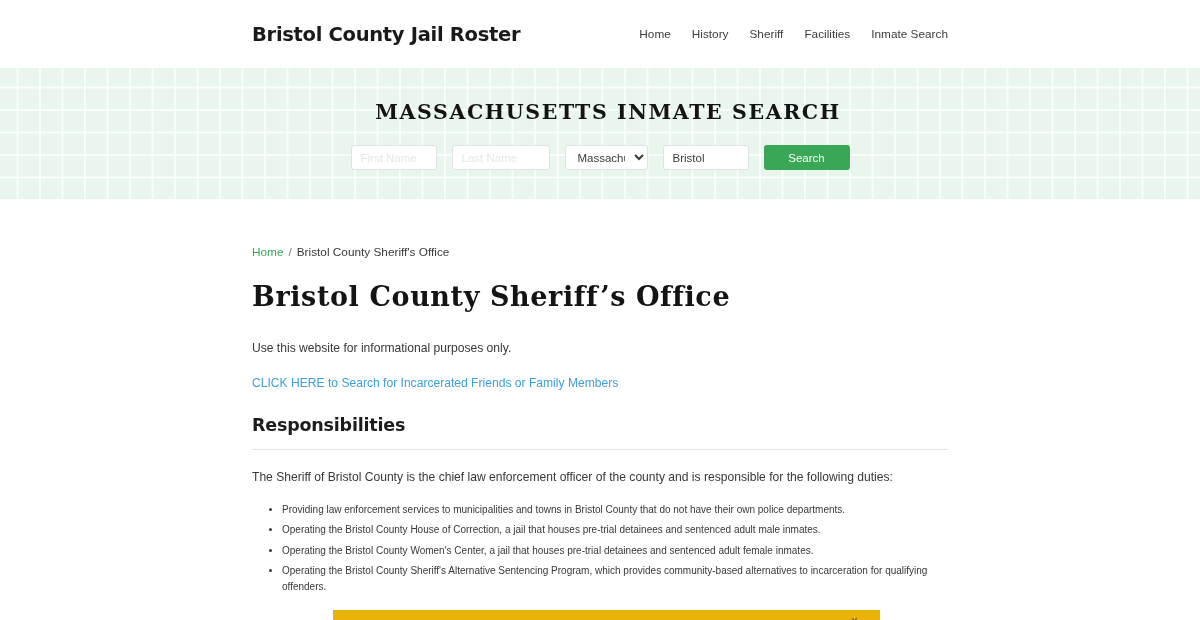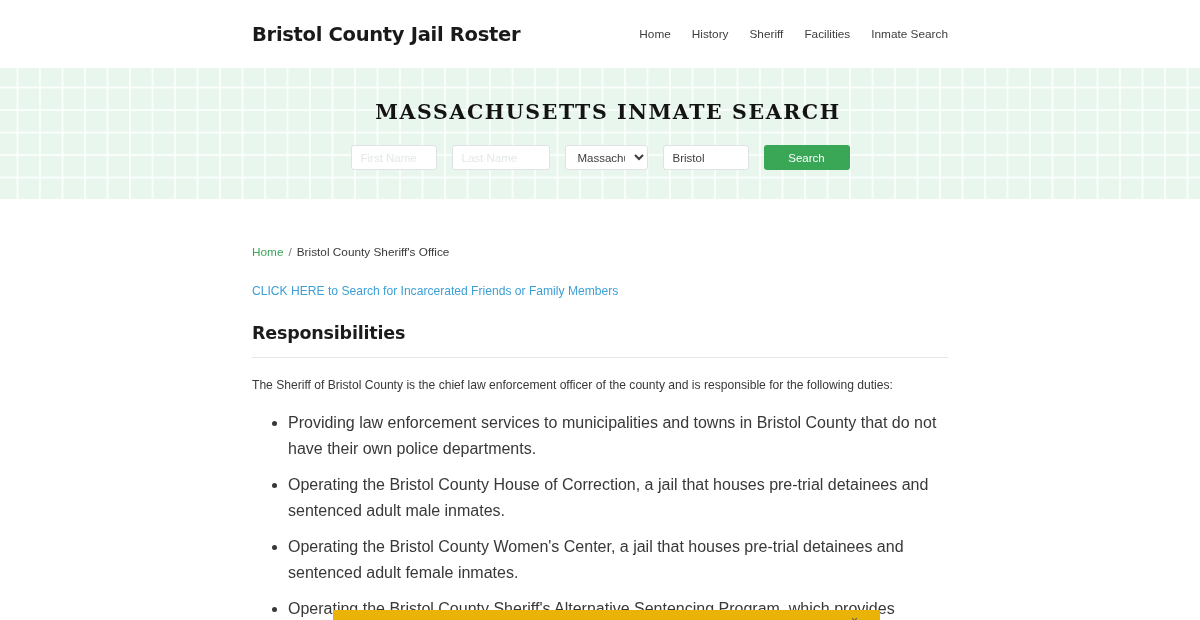--- a/index.html
+++ b/index.html
@@ -181,24 +181,24 @@
     margin: 0 0 18px 0;
     height: 0;
   }
 
   ul.duties {
     margin: 0;
     padding-left: 26px;
     list-style: disc;
   }
   ul.duties li {
-    font-size: 16px;
+    font-size: 10px;
     line-height: 1.62;
     color: #383838;
-    margin: 10px;
+    margin: 4px;
   }
 
   
   .ad-overlay {
     position: absolute;
     left: 333px;
     top: 562px;
     width: 547px;
     height: 58px;
     background: #eab308;
@@ -273,21 +273,23 @@
 </section>
 
 <main class="content">
 
   <div class="breadcrumb">
     <a href="#">Home</a>
     <span class="sep">/</span>
     <span class="current">Bristol County Sheriff's Office</span>
   </div>
 
-
+  <h1 class="page-title">Bristol County Sheriff’s Office</h1>
+
+  <p class="body-text">Use this website for informational purposes only.</p>
 
   <a class="inline-link" href="#">CLICK HERE to Search for Incarcerated Friends or Family Members</a>
 
   <h2 class="section-heading">Responsibilities</h2>
   <hr class="divider">
 
   <p class="body-text">The Sheriff of Bristol County is the chief law enforcement officer of the county and is responsible for the following duties:</p>
 
   <ul class="duties">
     <li>Providing law enforcement services to municipalities and towns in Bristol County that do not have their own police departments.</li>

